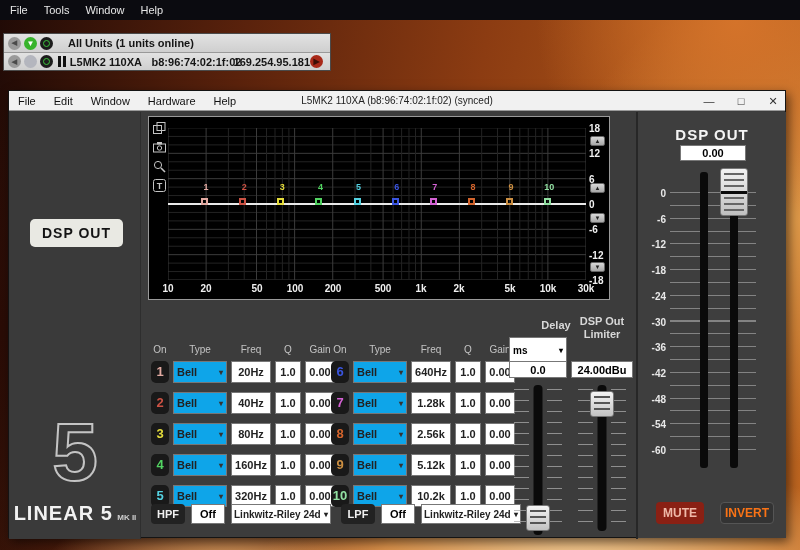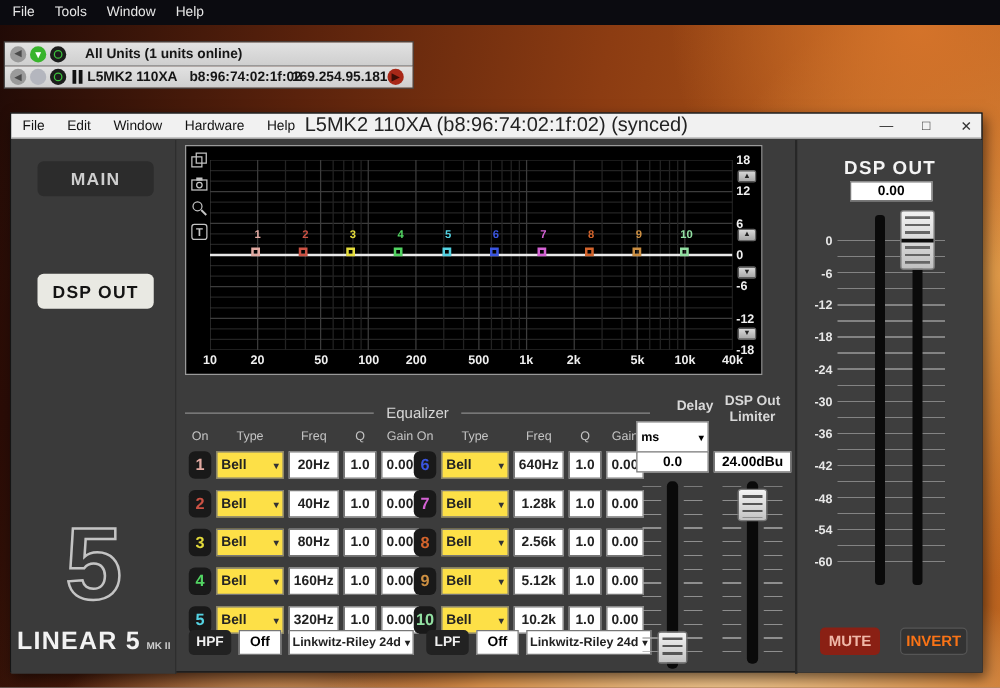--- a/index.html
+++ b/index.html
@@ -36,21 +36,21 @@
   .u-name { width:88px; }
   .u-mac  { width:82px; }
   .u-ip   { width:80px; }
 
   
   .window { position:absolute; left:8px; top:90px; width:778px; height:448px; background:#3c3c3c;
     border:1px solid #141414; box-shadow:3px 4px 10px rgba(0,0,0,.55); }
   .titlebar { position:absolute; left:0; top:0; width:100%; height:20px; background:#f1f1f1;
     border-bottom:1px solid #9a9a9a; display:flex; align-items:center; font-size:11px; color:#111; }
   .titlebar .wm { padding:0 9px; }
-  .titlebar .wtitle { position:absolute; left:50%; transform:translateX(-50%); font-size:16px; color:#222; }
+  .titlebar .wtitle { position:absolute; left:50%; transform:translateX(-50%); font-size:10px; color:#222; }
   .win-controls { position:absolute; right:6px; top:0; height:20px; display:flex; align-items:center; gap:20px; }
   .win-controls span { font-size:11px; color:#333; width:12px; text-align:center; }
 
   
   .sidebar { position:absolute; left:0; top:21px; width:132px; height:427px; background:#3a3a3a;
     border-right:1px solid #2e2e2e; }
   .side-btn { position:absolute; left:21px; width:93px; height:28px; border-radius:5px; background:#2c2c2c;
     color:#cfcfcf; font-weight:bold; font-size:14px; letter-spacing:1px; text-align:center; line-height:28px; }
   .side-btn.active { background:#e9e9e3; color:#141414; }
   .logo-5 { position:absolute; left:0; top:300px; width:132px; text-align:center; font-size:82px; font-weight:bold;
@@ -78,21 +78,21 @@
   .eq-title-row { position:absolute; left:139px; top:232px; width:372px; display:flex; align-items:center;
     color:#d8d8d8; font-size:12px; }
   .eq-title-row::before, .eq-title-row::after { content:""; flex:1; border-top:1px solid #8a8a8a; }
   .eq-title-row span { padding:0 10px; }
   .eq-heads { position:absolute; display:flex; gap:4px; color:#c4c4c4; font-size:10px; top:253px; }
   .eq-heads span { text-align:center; }
   .hw-num{width:18px}.hw-type{width:54px}.hw-freq{width:40px}.hw-q{width:26px}.hw-gain{width:30px}
   .eq-row { position:absolute; display:flex; gap:4px; height:22px; }
   .eq-num { width:18px; height:22px; background:#191919; border:none; border-radius:5px;
     font-family:"Liberation Sans",sans-serif; font-weight:bold; font-size:13px; line-height:22px; text-align:center; }
-  .eq-sel { width:54px; height:22px; background:#fde047; border:1px solid #777; display:flex; align-items:center;
+  .eq-sel { width:54px; height:22px; background:#0ea5e9; border:1px solid #777; display:flex; align-items:center;
     font-size:11px; font-weight:bold; color:#222; padding:0 3px; }
   .eq-sel .car { margin-left:auto; font-size:8px; color:#333; }
   .eq-inp { height:22px; background:#fff; border:1px solid #777; font-family:"Liberation Sans",sans-serif;
     font-size:11px; font-weight:bold; color:#222; text-align:center; }
   .w-freq{width:40px}.w-q{width:26px}.w-gain{width:30px}
   .filt-label { position:absolute; width:34px; height:20px; background:#222; border-radius:4px; color:#f0f0f0;
     font-weight:bold; font-size:11px; text-align:center; line-height:20px; }
   .filt-off { position:absolute; width:34px; height:20px; background:#fff; border:1px solid #777;
     font-family:"Liberation Sans",sans-serif; font-size:11px; font-weight:bold; text-align:center; }
   .filt-sel { position:absolute; width:100px; height:20px; background:#fff; border:1px solid #777;
@@ -183,21 +183,20 @@
     <span class="wm">Help</span>
     <span class="wtitle">L5MK2 110XA (b8:96:74:02:1f:02) (synced)</span>
     <span class="win-controls">
       <span>—</span>
       <span>□</span>
       <span>✕</span>
     </span>
   </div>
 
   <div class="sidebar">
-    <div class="side-btn" style="top:17px">MAIN</div>
     <div class="side-btn active" style="top:107px">DSP OUT</div>
     <div class="logo-5">5</div>
     <div class="logo-line">
       <span class="big">LINEAR 5</span>
       <span class="small">MK II</span>
     </div>
   </div>
 
   <div class="graph-panel">
     <svg class="gtool" style="top:4px" viewBox="0 0 15 15">
@@ -294,39 +293,36 @@
     <span class="xlab" style="left:19px">10</span>
     <span class="xlab" style="left:57px">20</span>
     <span class="xlab" style="left:108px">50</span>
     <span class="xlab" style="left:146px">100</span>
     <span class="xlab" style="left:184px">200</span>
     <span class="xlab" style="left:234px">500</span>
     <span class="xlab" style="left:272px">1k</span>
     <span class="xlab" style="left:310px">2k</span>
     <span class="xlab" style="left:361px">5k</span>
     <span class="xlab" style="left:399px">10k</span>
-    <span class="xlab" style="left:437px">40k</span>
+    <span class="xlab" style="left:437px">30k</span>
 
     <span class="ylab" style="top:6px">18</span>
     <span class="ylab" style="top:31px">12</span>
     <span class="ylab" style="top:57px">6</span>
     <span class="ylab" style="top:82px">0</span>
     <span class="ylab" style="top:107px">-6</span>
     <span class="ylab" style="top:133px">-12</span>
     <span class="ylab" style="top:158px">-18</span>
 
     <span class="spin" style="top:19px">▲</span>
     <span class="spin" style="top:66px">▲</span>
     <span class="spin" style="top:96px">▼</span>
     <span class="spin" style="top:145px">▼</span>
   </div>
 
-  <div class="eq-title-row">
-    <span>Equalizer</span>
-  </div>
 
   <div class="eq-heads" style="left:142px">
     <span class="hw-num">On</span>
     <span class="hw-type">Type</span>
     <span class="hw-freq">Freq</span>
     <span class="hw-q">Q</span>
     <span class="hw-gain">Gain</span>
   </div>
   <div class="eq-heads" style="left:322px">
     <span class="hw-num">On</span>

